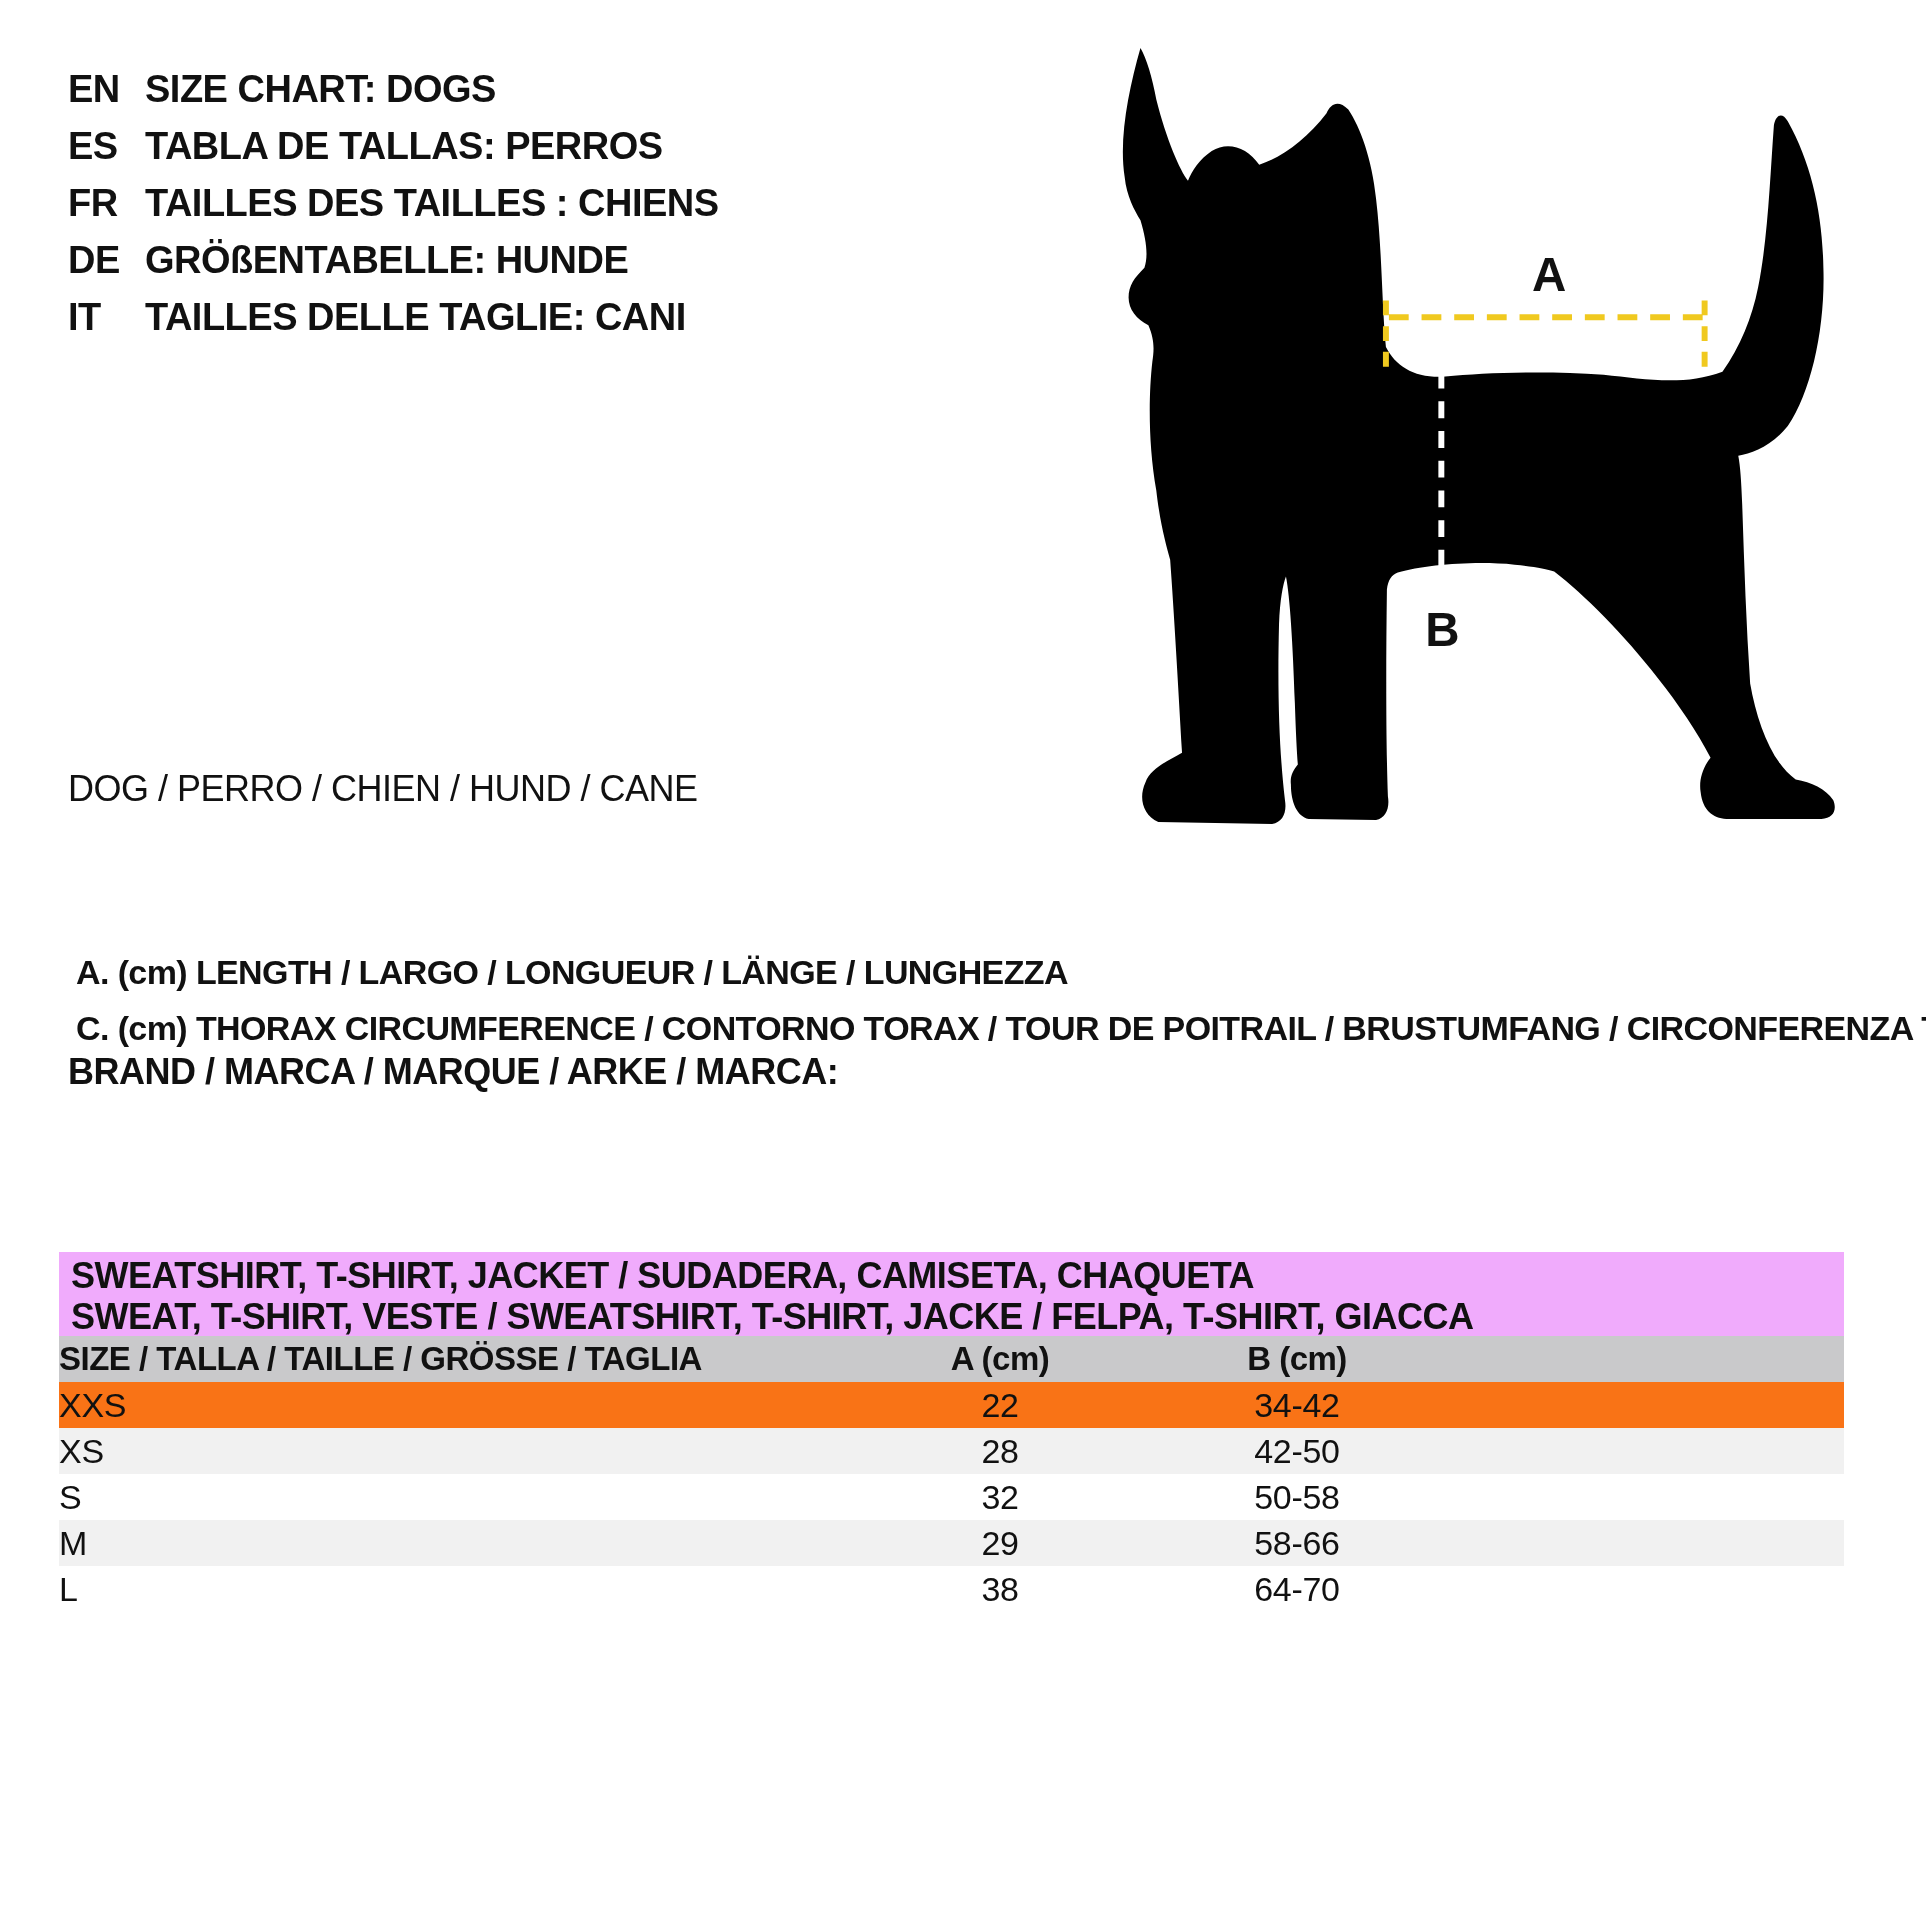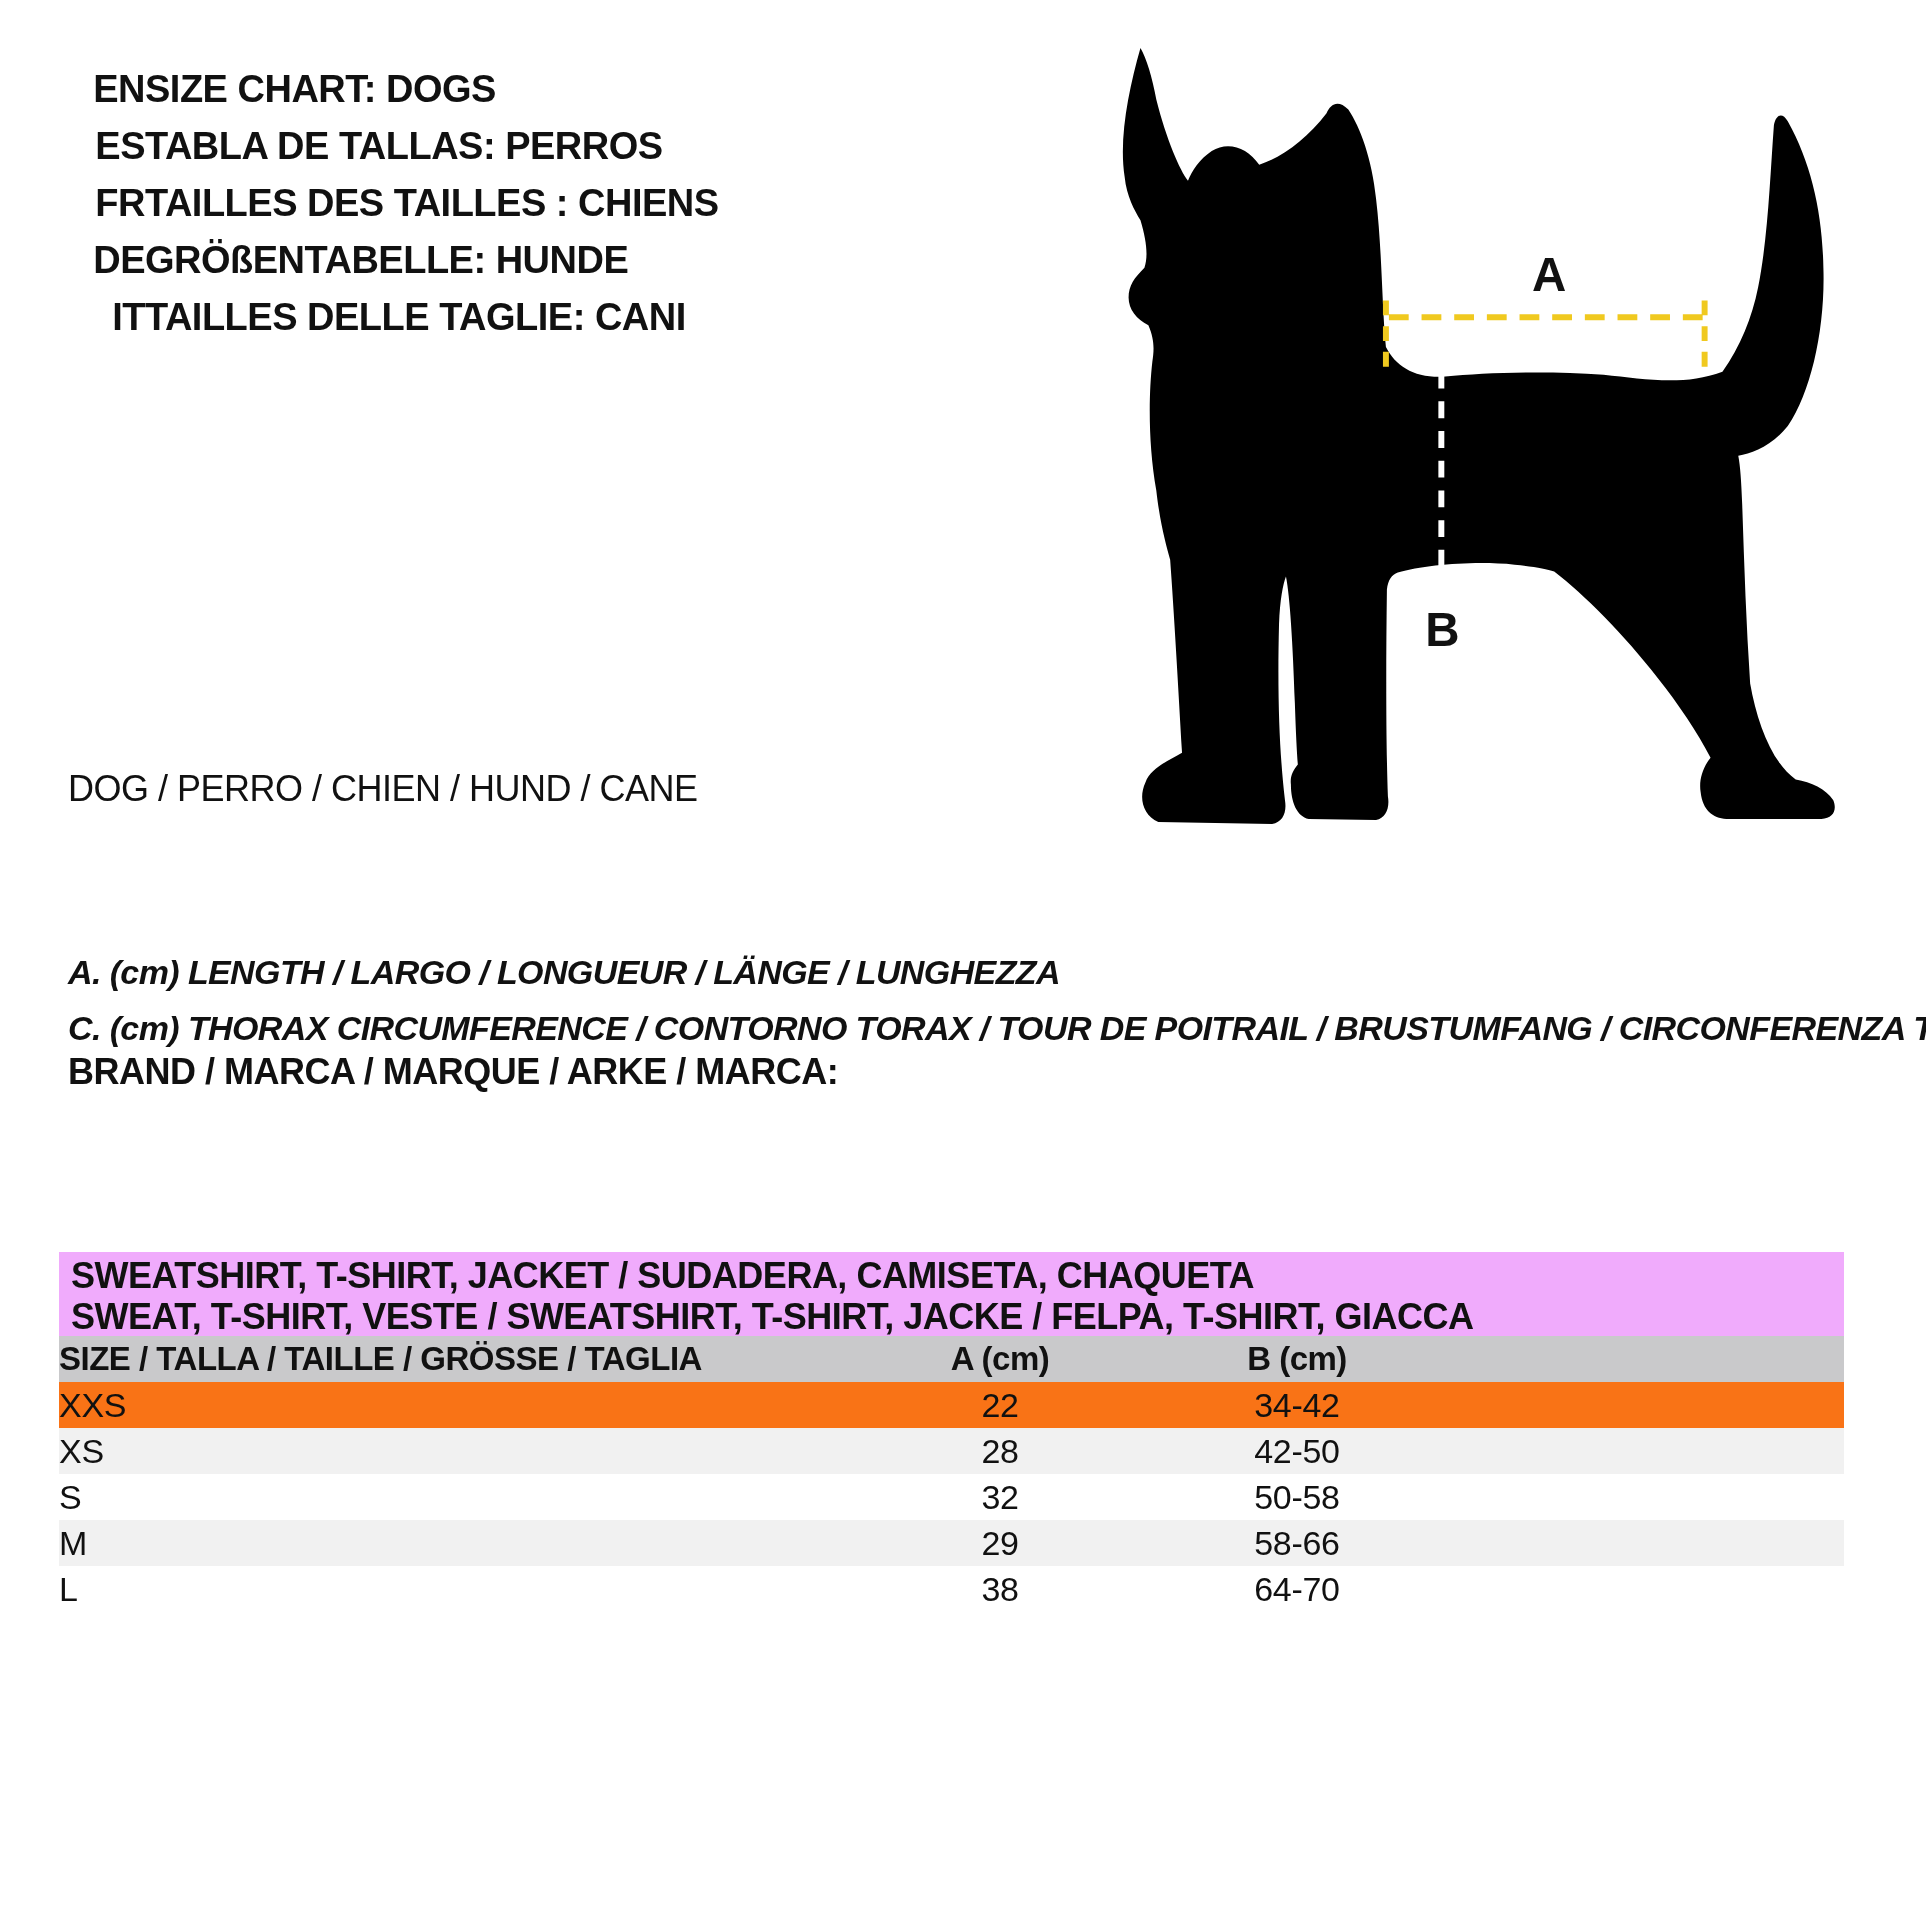--- a/index.html
+++ b/index.html
@@ -5,26 +5,26 @@
   html,body{margin:0;padding:0;background:#ffffff;}
   #canvas{
     position:relative;
     width:1927px;height:1927px;
     background:#ffffff;
     font-family:"Liberation Sans", sans-serif;
     color:#111111;
     overflow:hidden;
   }
   
-  .lang-block{position:absolute;left:68px;top:61px;text-align:right;}
+  .lang-block{position:absolute;left:68px;top:61px;}
   .lang-row{display:flex;font-size:38px;font-weight:600;line-height:57px;letter-spacing:-0.5px;}
   .lang-code{width:77px;flex:0 0 77px;}
   
   .dog-caption{position:absolute;left:68px;top:768px;font-size:36px;font-weight:400;letter-spacing:-0.5px;}
-  .measure-block{position:absolute;left:68px;top:944px;width:1832px;font-style:italic;}
+  .measure-block{position:absolute;left:76px;top:944px;width:1832px;}
   .measure-line{font-size:34px;font-weight:600;line-height:56px;letter-spacing:-0.6px;white-space:nowrap;}
   .brand-line{position:absolute;left:68px;top:1051px;font-size:36px;font-weight:600;letter-spacing:-0.5px;}
   
   .size-table{position:absolute;left:59px;top:1252px;width:1785px;}
   .banner{height:84px;padding:3px 0 0 12px;box-sizing:border-box;}
   .banner-line{font-size:36px;font-weight:700;line-height:41px;letter-spacing:-0.5px;color:#111;white-space:nowrap;}
   .grid-row{display:grid;grid-template-columns:733px 416px 178px;align-items:center;}
   .thead{height:46px;font-size:33px;font-weight:600;letter-spacing:-0.5px;}
   .tbody-row{height:46px;font-size:34px;font-weight:400;letter-spacing:-0.3px;}
   .cell-size{}

